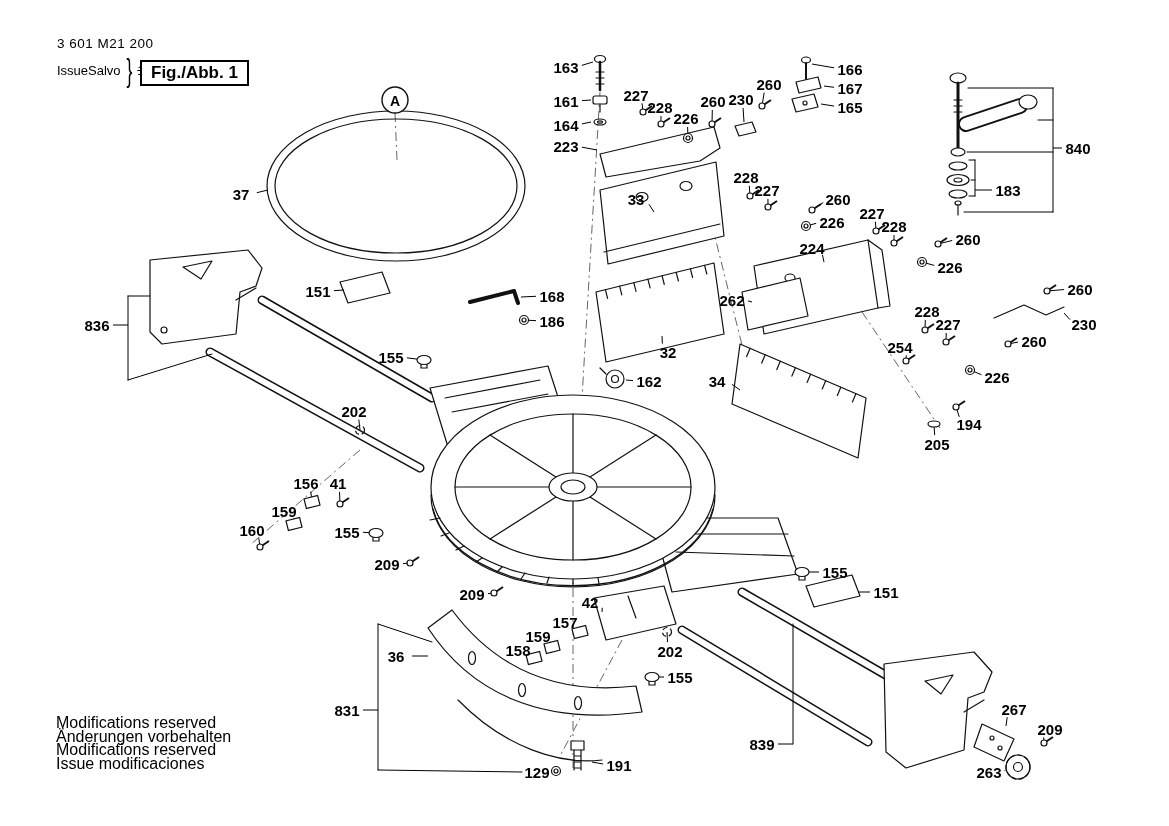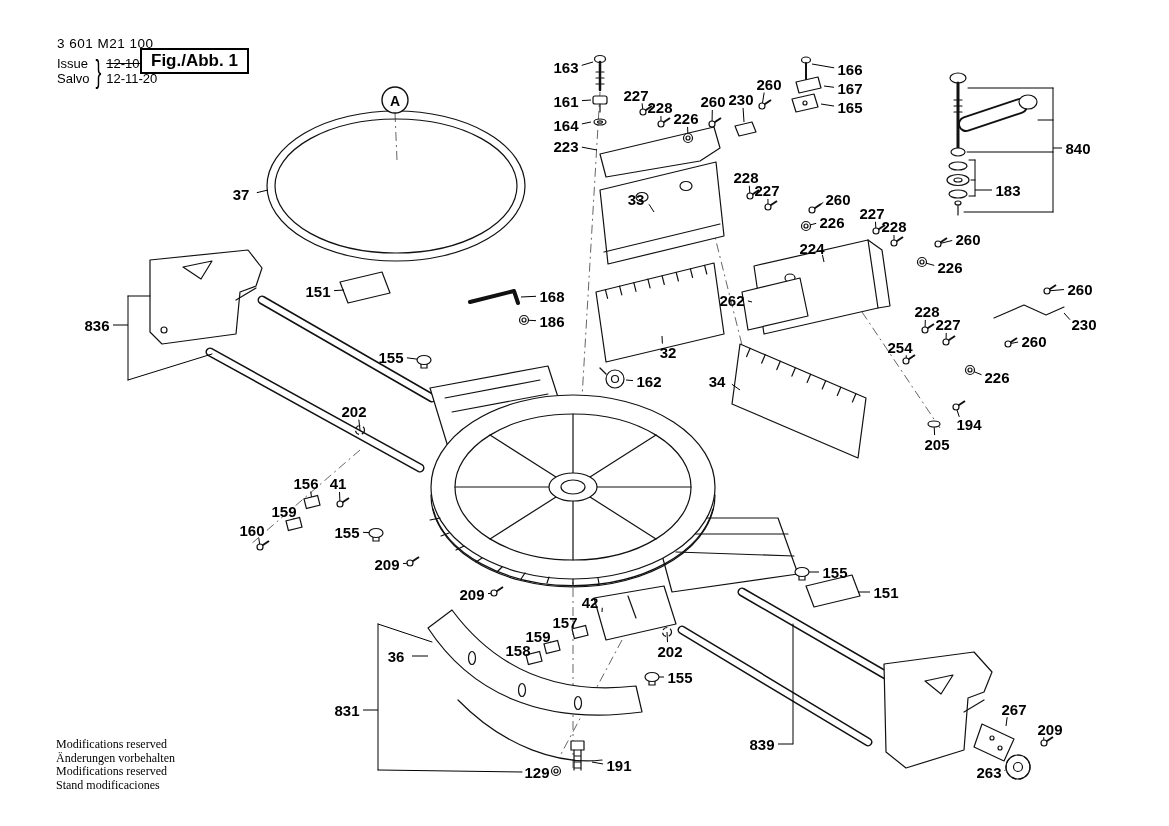--- a/index.html
+++ b/index.html
@@ -1,26 +1,26 @@
 <!DOCTYPE html>
 <html><head>
 <meta charset="utf-8">
 <style>
   html,body{margin:0;padding:0;background:#e8e8e8;}
   .stage{position:relative;width:1169px;height:826px;background:#ffffff;overflow:hidden;
          font-family:"Liberation Sans",sans-serif;color:#000;margin:0 auto;}
   .stage svg{position:absolute;left:0;top:0;}
   .part-number{position:absolute;left:57px;top:36px;font-size:13.5px;letter-spacing:.5px;}
   .issue-stand{position:absolute;left:57px;top:56px;display:flex;align-items:center;gap:3px;font-size:13px;}
-  .issue-stand .col{display:flex;flex-direction:column;line-height:15px;}
+  .issue-stand .col{display:flex;flex-direction:row;line-height:15px;}
   .issue-stand .brace{font-size:32px;font-weight:400;transform:scaleX(.55);line-height:28px;}
   .struck{text-decoration:line-through;}
-  .fig-box{position:absolute;left:140px;top:48px;border:2px solid #000;padding:1px 9px;
+  .fig-box{position:absolute;left:140px;top:60px;border:2px solid #000;padding:1px 9px;
            font-size:17px;font-weight:bold;background:#fff;}
-  .footer{position:absolute;left:56px;top:738px;font-size:12px;line-height:13.5px;font-family:Liberation Serif, serif;}
+  .footer{position:absolute;left:56px;top:716px;font-size:16px;line-height:13.5px;}
   .footer span{display:block;}
   .plabel{font:bold 15px "Liberation Sans","DejaVu Sans",sans-serif;fill:#000;}
   .mlabel{font:bold 14px "Liberation Sans","DejaVu Sans",sans-serif;fill:#000;}
 </style>
 </head>
 <body>
 
 <div class="stage">
 
   <svg id="diagram-svg" width="1169" height="826" viewBox="0 0 1169 826">
@@ -542,36 +542,36 @@
         <g stroke="#111111" fill="#fff" stroke-width="1.2">
           <line x1="1044" y1="743" x2="1053" y2="737" stroke-width="2"></line>
           <circle cx="1044" cy="743" r="3"></circle>
         </g>
         <text x="1050" y="729" text-anchor="middle" dominant-baseline="central" class="plabel">209</text>
         <line x1="1004.8764460274186" y1="770.8836873886971" x2="1005" y2="770" stroke="#000" stroke-width="1"></line>
         <text x="989" y="772" text-anchor="middle" dominant-baseline="central" class="plabel">263</text>
       </g>
   </svg>
 
-  <div class="part-number">3 601 M21 100</div>
+  <div class="part-number">3 601 M21 200</div>
 
   <div class="issue-stand">
     <div class="col">
       <span>Issue</span>
       <span>Salvo</span>
     </div>
     <span class="brace">}</span>
     <div class="col">
       <span class="struck">12-10-31</span>
       <span>12-11-20</span>
     </div>
   </div>
 
   <div class="fig-box">Fig./Abb. 1</div>
 
   <div class="footer">
     <span>Modifications reserved</span>
     <span>Änderungen vorbehalten</span>
     <span>Modifications reserved</span>
-    <span>Stand modificaciones</span>
+    <span>Issue modificaciones</span>
   </div>
 
 </div>
 
 </body></html>

